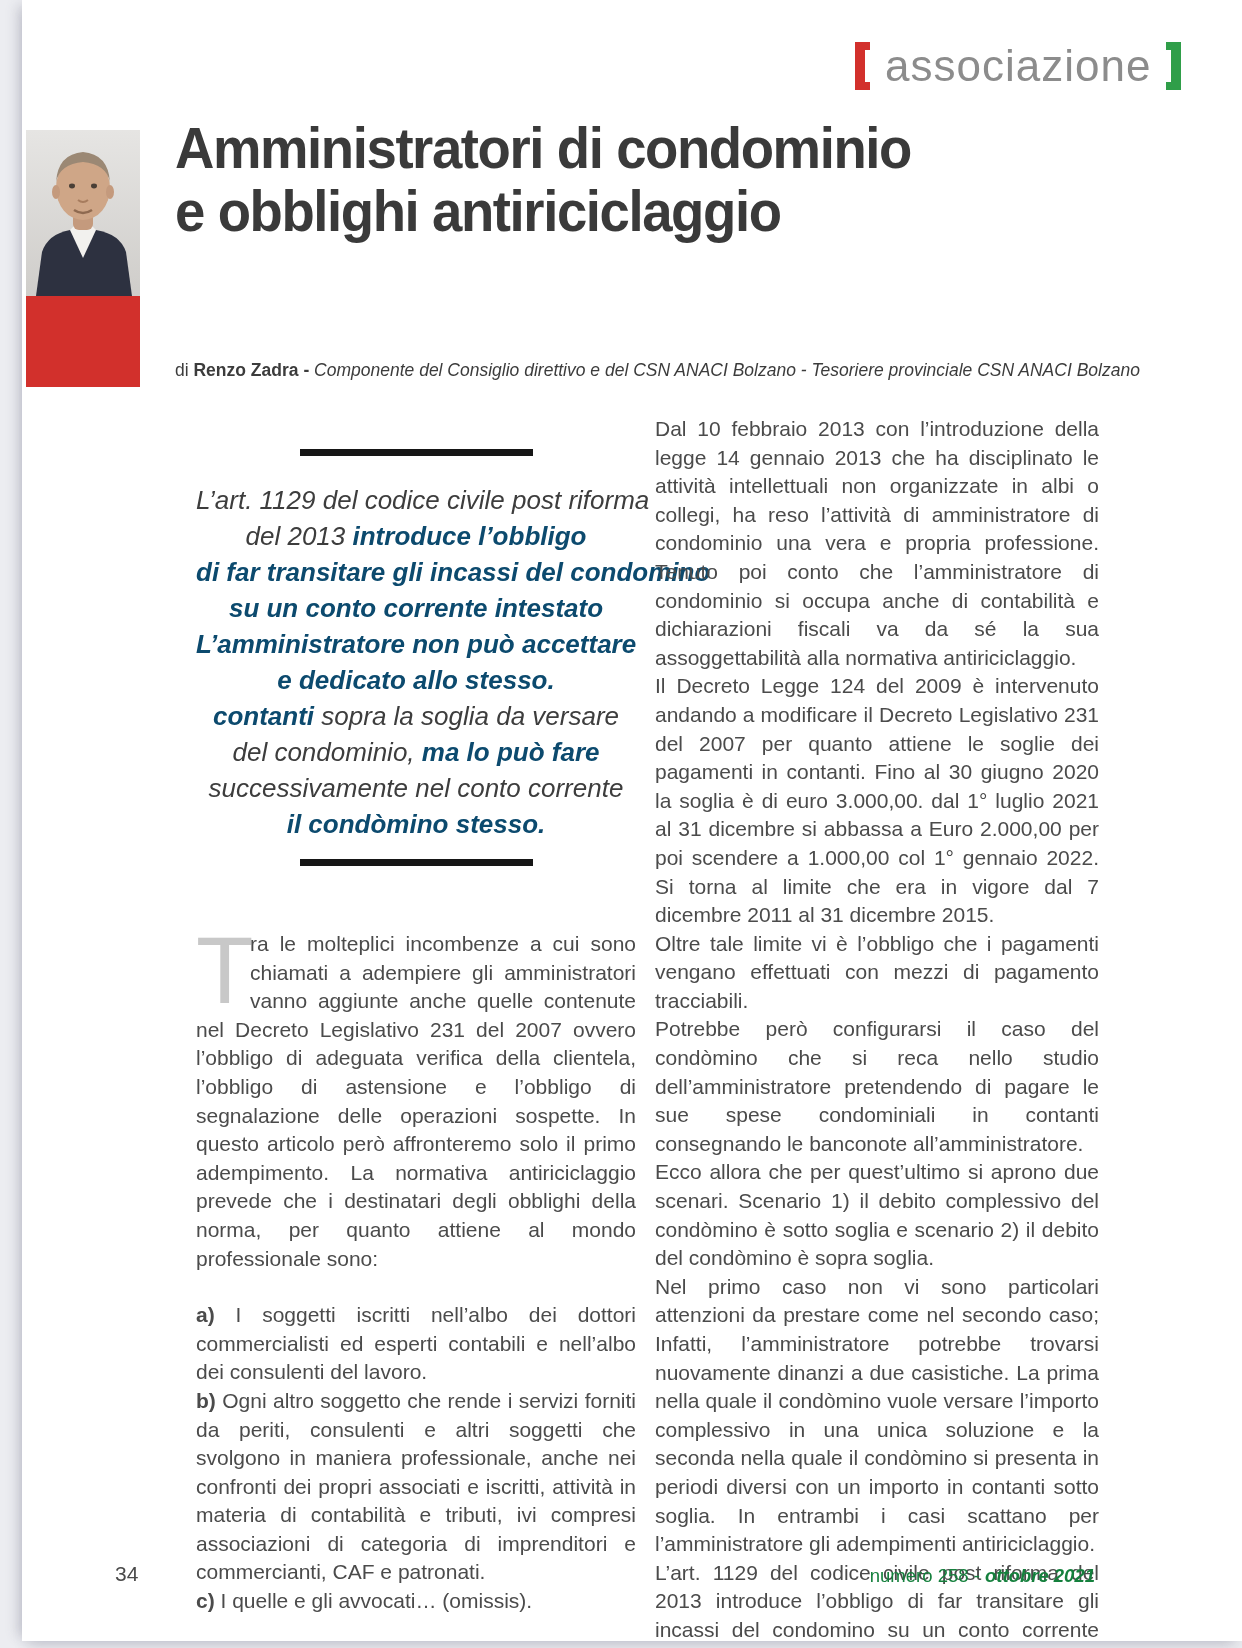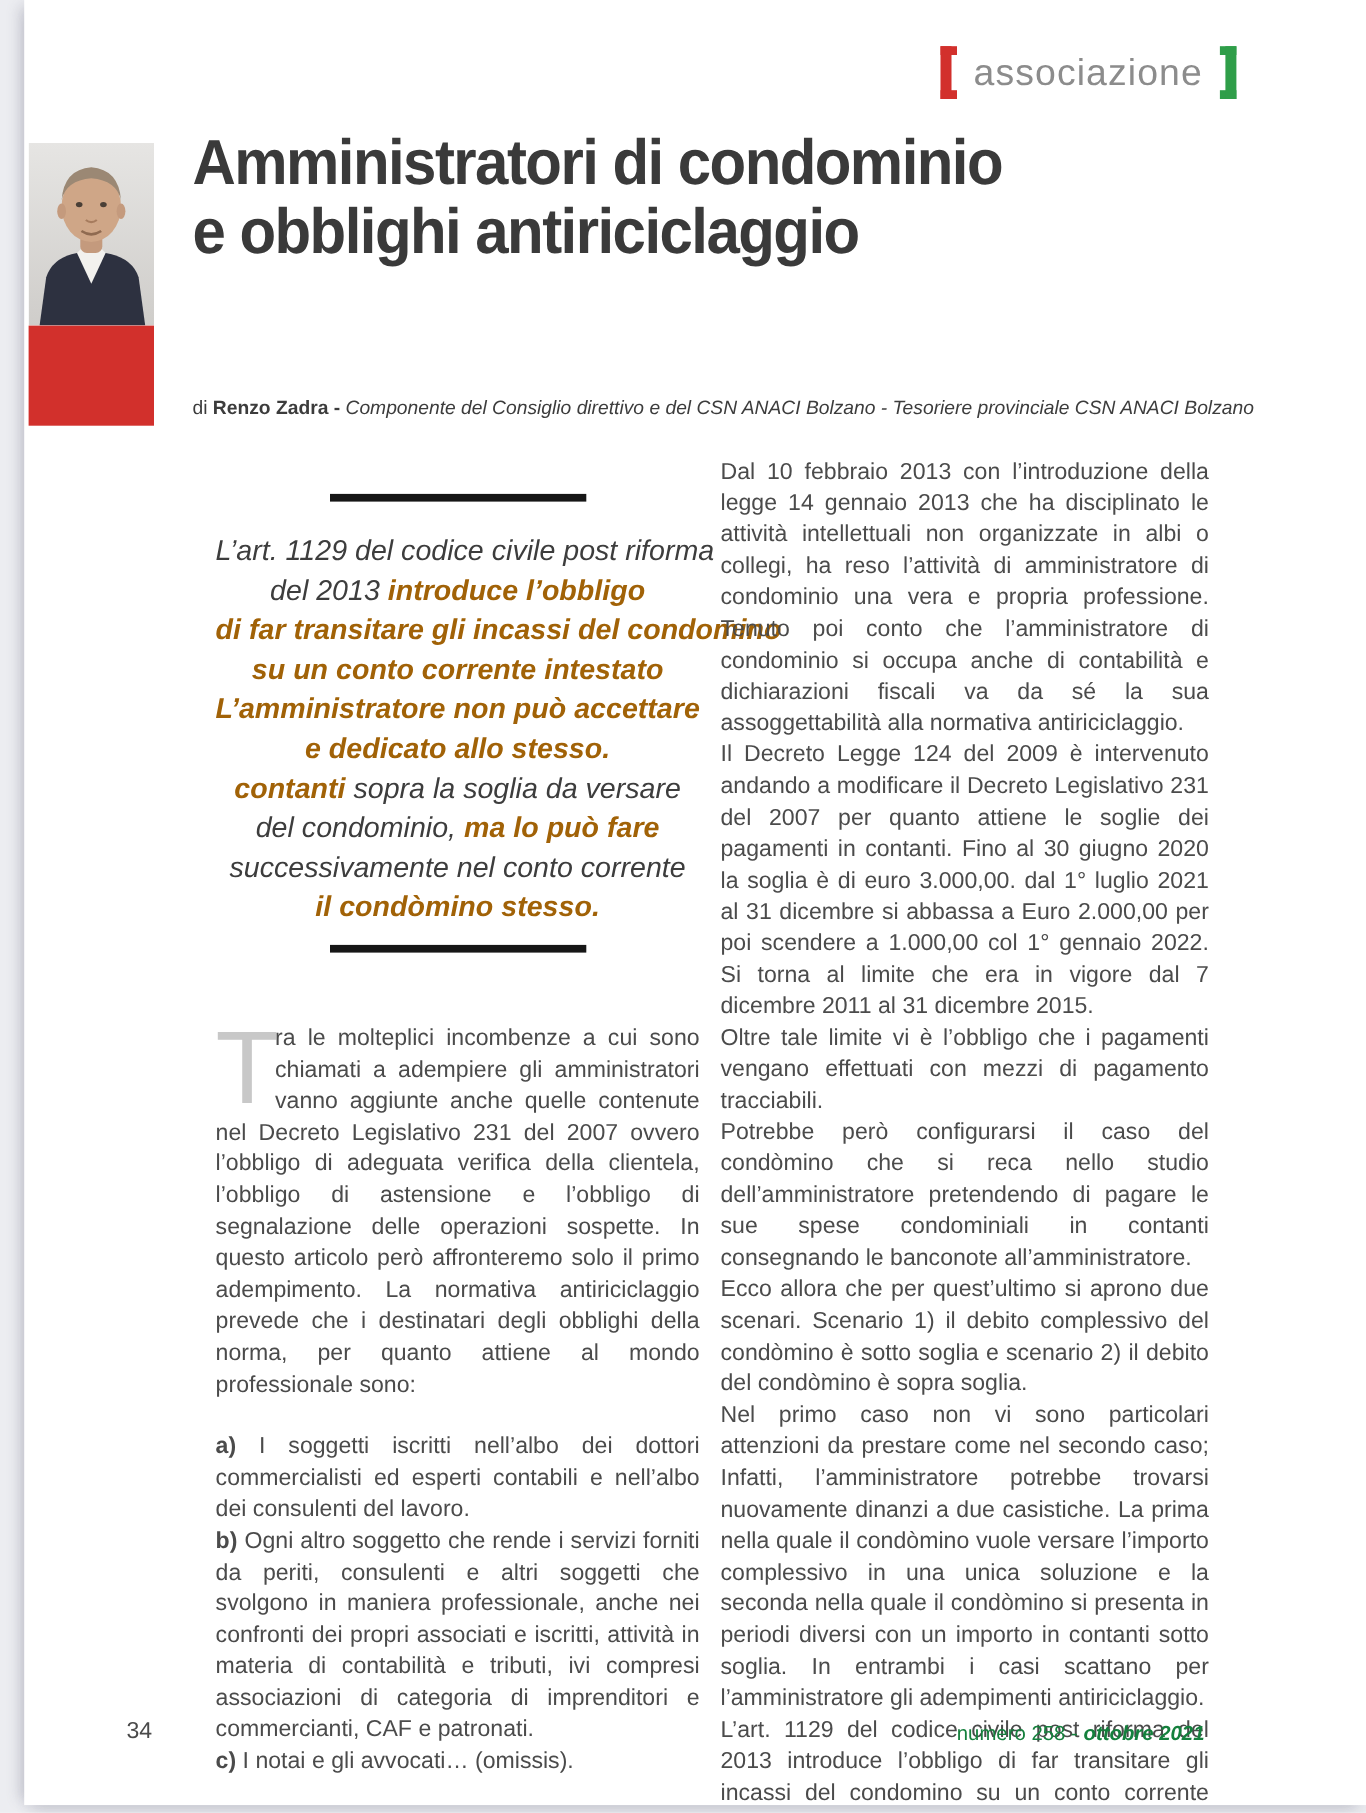--- a/index.html
+++ b/index.html
@@ -15,21 +15,21 @@
   }
   .page{
     position:absolute;left:22px;top:0;width:1220px;height:1641px;background:#ffffff;
     box-shadow:-9px 0 12px -5px rgba(70,70,95,.22), 0 10px 14px -6px rgba(70,70,95,.22);
   }
   
   .badge{position:absolute;left:833px;top:42px;display:flex;align-items:center;gap:15px;}
   .bracket{width:15px;height:48px;}
   .bracket.l{border-left:10px solid var(--red);border-top:8px solid var(--red);border-bottom:8px solid var(--red);}
   .bracket.r{border-right:10px solid var(--green);border-top:8px solid var(--green);border-bottom:8px solid var(--green);}
-  .badge-label{font-size:34px;font-weight:400;color:var(--badgetext);letter-spacing:1px;line-height:48px;}
+  .badge-label{font-size:44px;font-weight:400;color:var(--badgetext);letter-spacing:1px;line-height:48px;}
   
   .photo{position:absolute;left:4px;top:130px;width:114px;height:166px;display:block;}
   .red-block{position:absolute;left:4px;top:296px;width:114px;height:91px;background:var(--red);}
   .title{
     position:absolute;left:153px;top:116px;width:900px;
     font-size:58px;line-height:63px;font-weight:700;color:var(--title);
     letter-spacing:-1.5px;transform:scaleX(.94);transform-origin:left top;
   }
   .byline{position:absolute;left:153px;top:360px;width:980px;font-size:17.5px;color:#3c3c3c;}
   .byline .author{font-weight:700;}
@@ -39,21 +39,21 @@
        text-align:justify;hyphens:auto;-webkit-hyphens:auto;}
   .col-left{left:174px;width:440px;}
   .col-right{left:633px;width:444px;}
   .body-p{margin:0;}
   .gap-top{margin-top:28px;}
   
   .qrule{width:233px;height:7px;background:var(--rule);margin:34px auto 0;}
   .qrule.bottom{margin-top:17px;}
   .quote{margin-top:26px;text-align:center;font-style:italic;font-size:26px;line-height:36px;color:#3d3d3d;hyphens:none;}
   .qline{white-space:nowrap;}
-  .qb{font-weight:700;color:#a16207;text-align:center;}
+  .qb{font-weight:700;color:#0c4a6e;text-align:center;}
   
   .intro-wrap{margin-top:64px;}
   .dropcap{float:left;font-size:94px;line-height:74px;height:78px;width:46px;color:var(--dropcap);margin:4px 8px 0 0;text-align:center;}
   
   .page-number{position:absolute;left:93px;top:1562px;font-size:21px;color:#4a4a4a;}
   .issue{position:absolute;right:147px;top:1565px;font-size:18.5px;color:#15803d;}
   .issue .bold-it{font-weight:700;font-style:italic;}
 </style>
 </head>
 <body>
@@ -121,21 +121,21 @@
       </div>
     <div class="qrule bottom"></div>
 
     <div class="intro-wrap">
       <span class="dropcap">T</span><span>ra le molteplici incombenze a cui sono chiamati a adempiere gli amministratori vanno aggiunte anche quelle contenute nel Decreto Legislativo 231 del 2007 ovvero l’obbligo di adeguata verifica della clientela, l’obbligo di astensione e l’obbligo di segnalazione delle operazioni sospette. In questo articolo però affronteremo solo il primo adempimento. La normativa antiriciclaggio prevede che i destinatari degli obblighi della norma, per quanto attiene al mondo professionale sono:</span>
     </div>
 
     <div class="gap-top">
         <p class="body-p"><b>a)</b><span> I soggetti iscritti nell’albo dei dottori commercialisti ed esperti contabili e nell’albo dei consulenti del lavoro.</span></p>
         <p class="body-p"><b>b)</b><span> Ogni altro soggetto che rende i servizi forniti da periti, consulenti e altri soggetti che svolgono in maniera professionale, anche nei confronti dei propri associati e iscritti, attività in materia di contabilità e tributi, ivi compresi associazioni di categoria di imprenditori e commercianti, CAF e patronati.</span></p>
-        <p class="body-p"><b>c)</b><span> I notai e gli avvocati… (omissis).</span></p>
+        <p class="body-p"><b>c)</b><span> I quelle e gli avvocati… (omissis).</span></p>
       </div>
   </div>
 
   <div class="col col-right">
       <p class="body-p">Dal 10 febbraio 2013 con l’introduzione della legge 14 gennaio 2013 che ha disciplinato le attività intellettuali non organizzate in albi o collegi, ha reso l’attività di amministratore di condominio una vera e propria professione. Tenuto poi conto che l’amministratore di condominio si occupa anche di contabilità e dichiarazioni fiscali va da sé la sua assoggettabilità alla normativa antiriciclaggio.</p>
       <p class="body-p">Il Decreto Legge 124 del 2009 è intervenuto andando a modificare il Decreto Legislativo 231 del 2007 per quanto attiene le soglie dei pagamenti in contanti. Fino al 30 giugno 2020 la soglia è di euro 3.000,00. dal 1° luglio 2021 al 31 dicembre si abbassa a Euro 2.000,00 per poi scendere a 1.000,00 col 1° gennaio 2022. Si torna al limite che era in vigore dal 7 dicembre 2011 al 31 dicembre 2015.</p>
       <p class="body-p">Oltre tale limite vi è l’obbligo che i pagamenti vengano effettuati con mezzi di pagamento tracciabili.</p>
       <p class="body-p">Potrebbe però configurarsi il caso del condòmino che si reca nello studio dell’amministratore pretendendo di pagare le sue spese condominiali in contanti consegnando le banconote all’amministratore.</p>
       <p class="body-p">Ecco allora che per quest’ultimo si aprono due scenari. Scenario 1) il debito complessivo del condòmino è sotto soglia e scenario 2) il debito del condòmino è sopra soglia.</p>
       <p class="body-p">Nel primo caso non vi sono particolari attenzioni da prestare come nel secondo caso; Infatti, l’amministratore potrebbe trovarsi nuovamente dinanzi a due casistiche. La prima nella quale il condòmino vuole versare l’importo complessivo in una unica soluzione e la seconda nella quale il condòmino si presenta in periodi diversi con un importo in contanti sotto soglia. In entrambi i casi scattano per l’amministratore gli adempimenti antiriciclaggio.</p>

